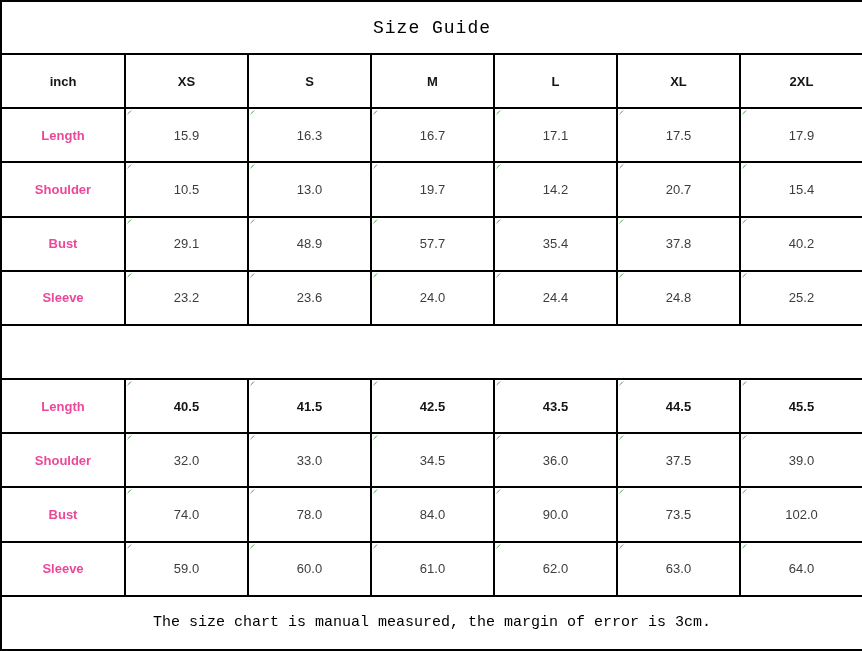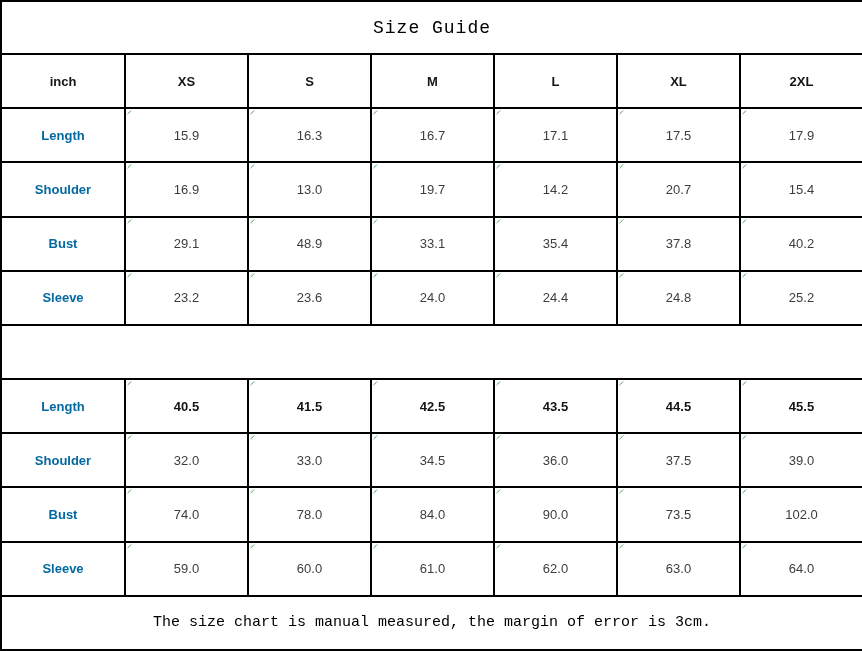--- a/index.html
+++ b/index.html
@@ -43,21 +43,21 @@
   th.unit-cell, th.size-head {
     font-family: "Liberation Sans", sans-serif;
     font-size: 13px;
     font-weight: 700;
     color: #151515;
   }
   td.label-cell {
     font-family: "Liberation Sans", sans-serif;
     font-size: 13px;
     font-weight: 700;
-    color: #0369a1;
+    color: #ec4899;
   }
   td.value-cell {
     font-family: "Liberation Sans", sans-serif;
     font-size: 13px;
     font-weight: 400;
     color: #3d3d3d;
     border-radius: 9px;
   }
   td.value-cell.bold {
     font-weight: 700;
@@ -113,32 +113,32 @@
           <td class="label-cell">Length</td>
           <td class="value-cell"><span class="tri"></span><span>15.9</span></td>
           <td class="value-cell"><span class="tri"></span><span>16.3</span></td>
           <td class="value-cell"><span class="tri"></span><span>16.7</span></td>
           <td class="value-cell"><span class="tri"></span><span>17.1</span></td>
           <td class="value-cell"><span class="tri"></span><span>17.5</span></td>
           <td class="value-cell"><span class="tri"></span><span>17.9</span></td>
         </tr>
         <tr>
           <td class="label-cell">Shoulder</td>
-          <td class="value-cell"><span class="tri"></span><span>16.9</span></td>
+          <td class="value-cell"><span class="tri"></span><span>10.5</span></td>
           <td class="value-cell"><span class="tri"></span><span>13.0</span></td>
           <td class="value-cell"><span class="tri"></span><span>19.7</span></td>
           <td class="value-cell"><span class="tri"></span><span>14.2</span></td>
           <td class="value-cell"><span class="tri"></span><span>20.7</span></td>
           <td class="value-cell"><span class="tri"></span><span>15.4</span></td>
         </tr>
         <tr>
           <td class="label-cell">Bust</td>
           <td class="value-cell"><span class="tri"></span><span>29.1</span></td>
           <td class="value-cell"><span class="tri"></span><span>48.9</span></td>
-          <td class="value-cell"><span class="tri"></span><span>33.1</span></td>
+          <td class="value-cell"><span class="tri"></span><span>57.7</span></td>
           <td class="value-cell"><span class="tri"></span><span>35.4</span></td>
           <td class="value-cell"><span class="tri"></span><span>37.8</span></td>
           <td class="value-cell"><span class="tri"></span><span>40.2</span></td>
         </tr>
         <tr>
           <td class="label-cell">Sleeve</td>
           <td class="value-cell"><span class="tri"></span><span>23.2</span></td>
           <td class="value-cell"><span class="tri"></span><span>23.6</span></td>
           <td class="value-cell"><span class="tri"></span><span>24.0</span></td>
           <td class="value-cell"><span class="tri"></span><span>24.4</span></td>

